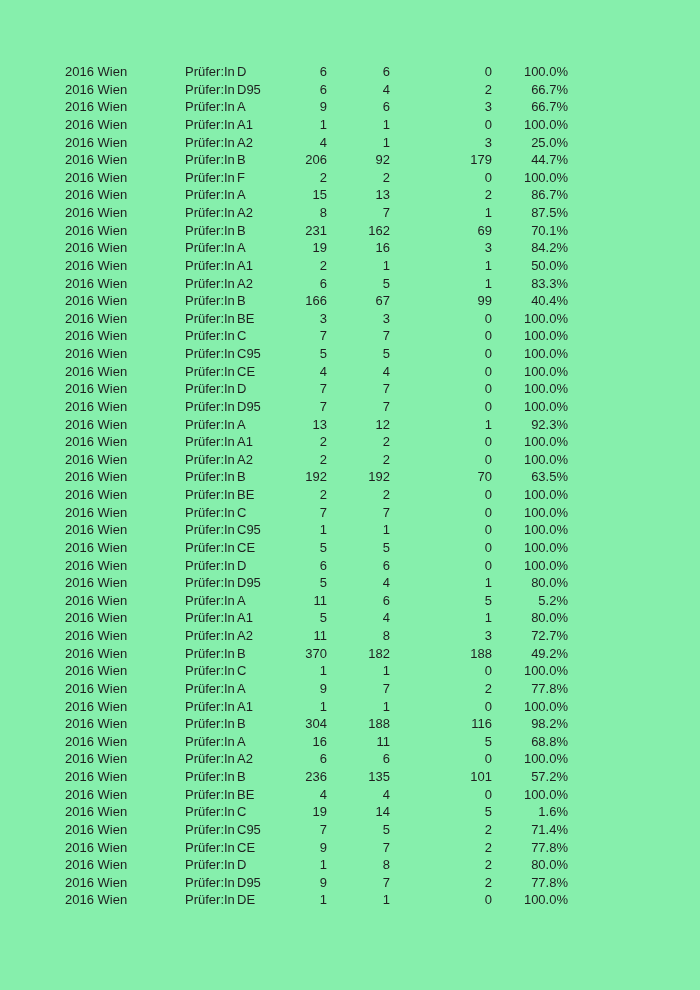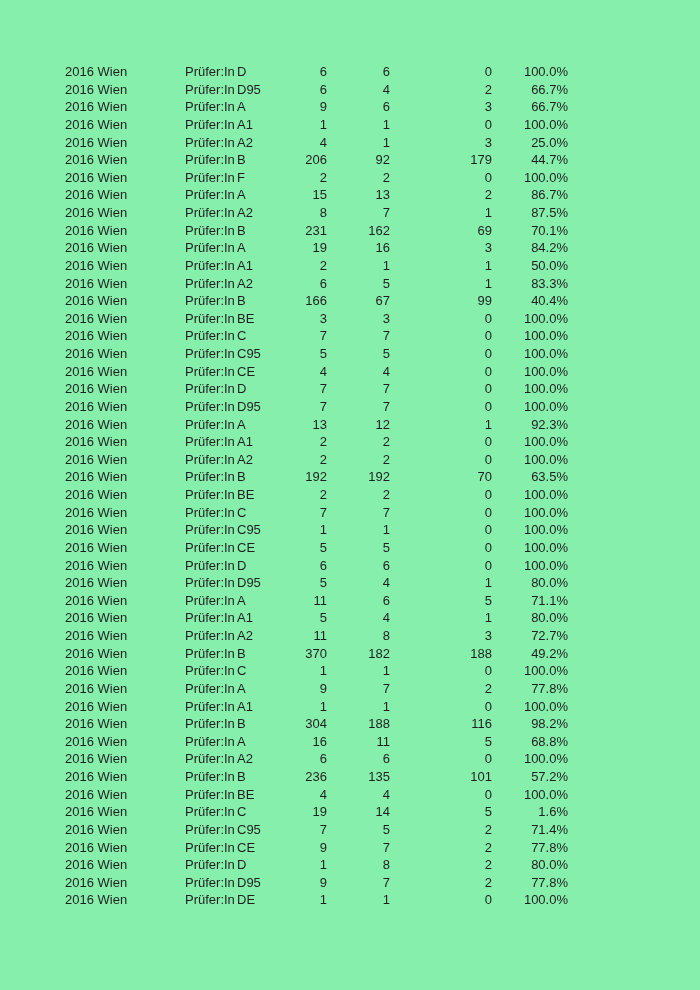--- a/index.html
+++ b/index.html
@@ -342,21 +342,21 @@
     <span class="cell right">80.0%</span>
   </div>
 
   <div class="row">
     <span class="cell left">2016 Wien</span>
     <span class="cell left">Prüfer:In</span>
     <span class="cell left">A</span>
     <span class="cell right">11</span>
     <span class="cell right">6</span>
     <span class="cell right">5</span>
-    <span class="cell right">71.1%</span>
+    <span class="cell right">5.2%</span>
   </div>
 
   <div class="row">
     <span class="cell left">2016 Wien</span>
     <span class="cell left">Prüfer:In</span>
     <span class="cell left">A1</span>
     <span class="cell right">5</span>
     <span class="cell right">4</span>
     <span class="cell right">1</span>
     <span class="cell right">80.0%</span>

